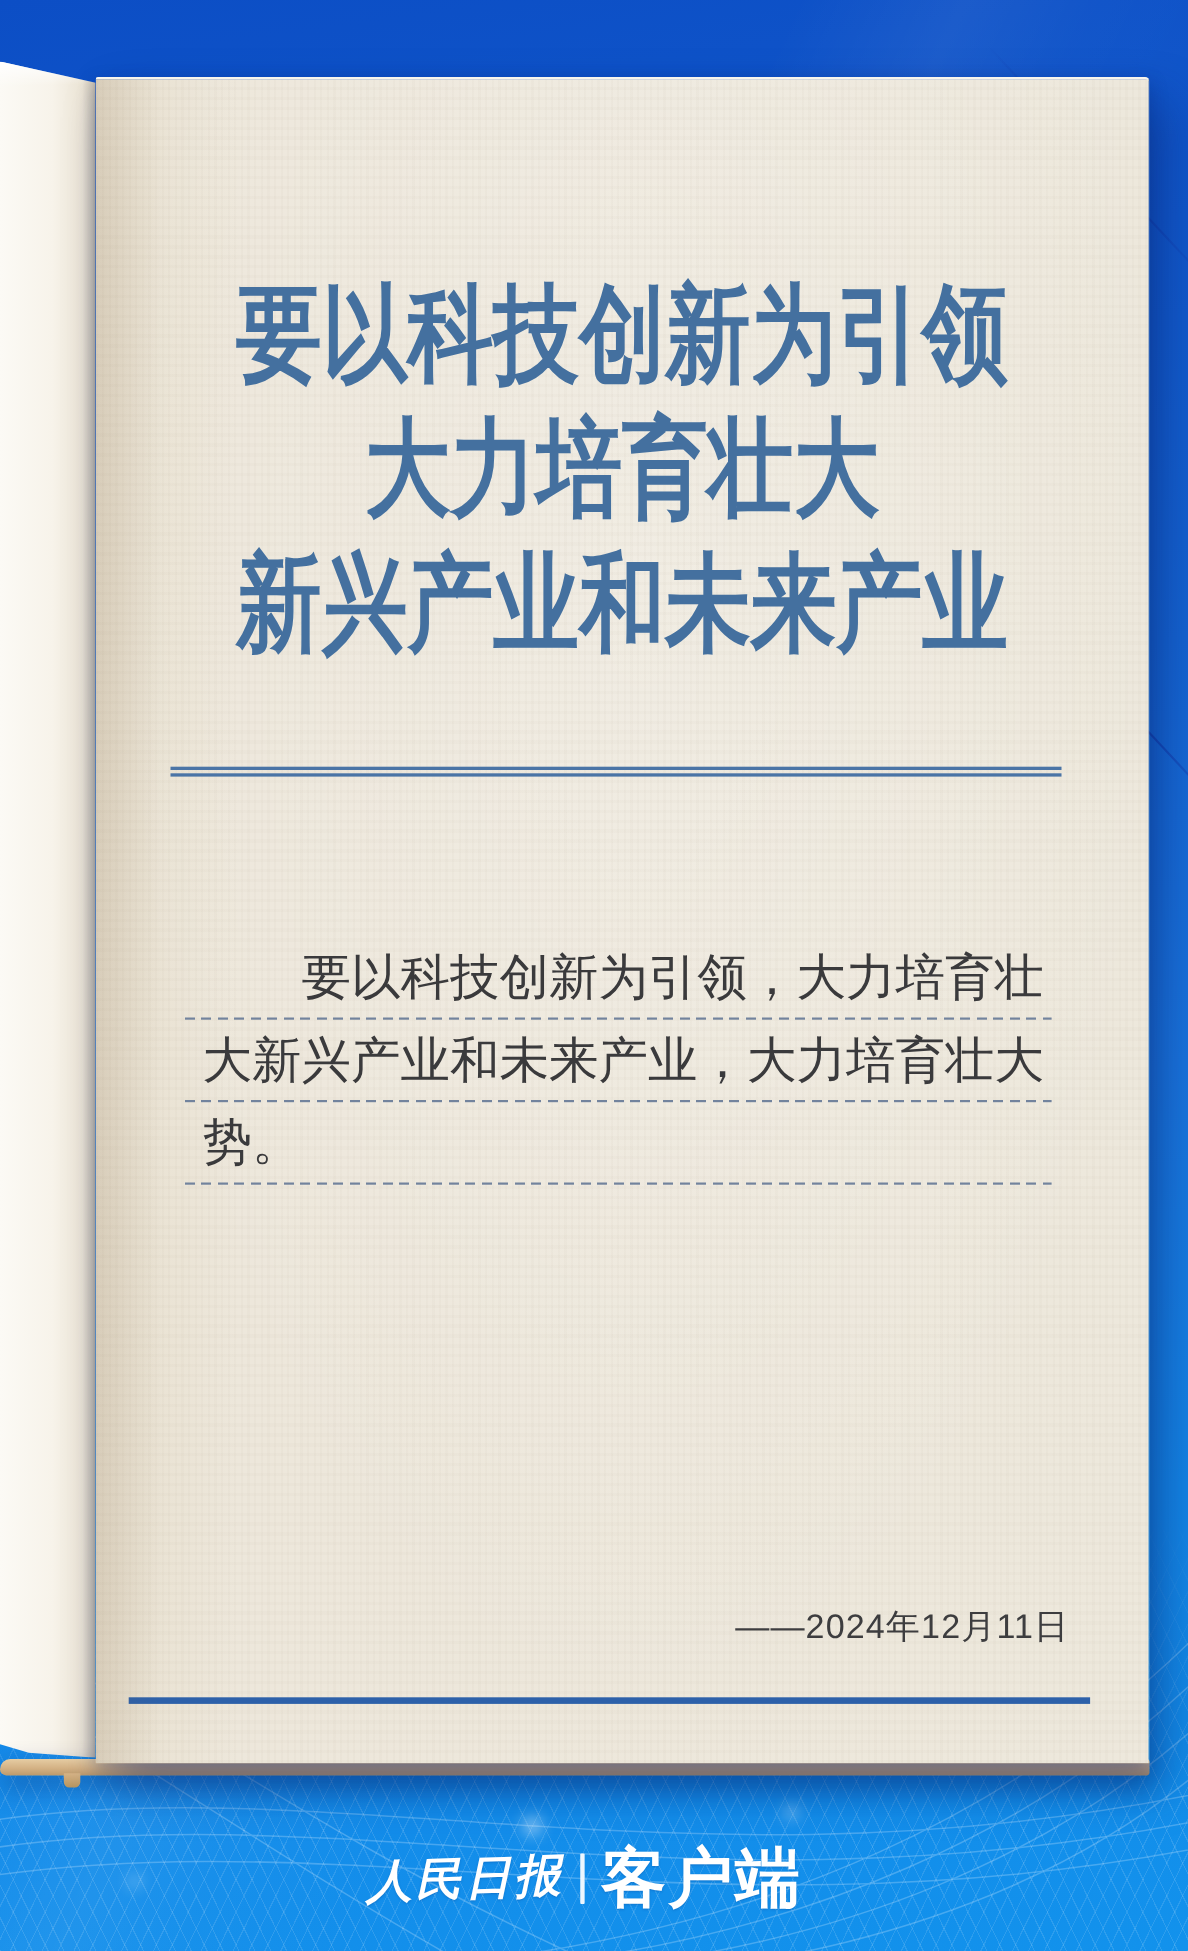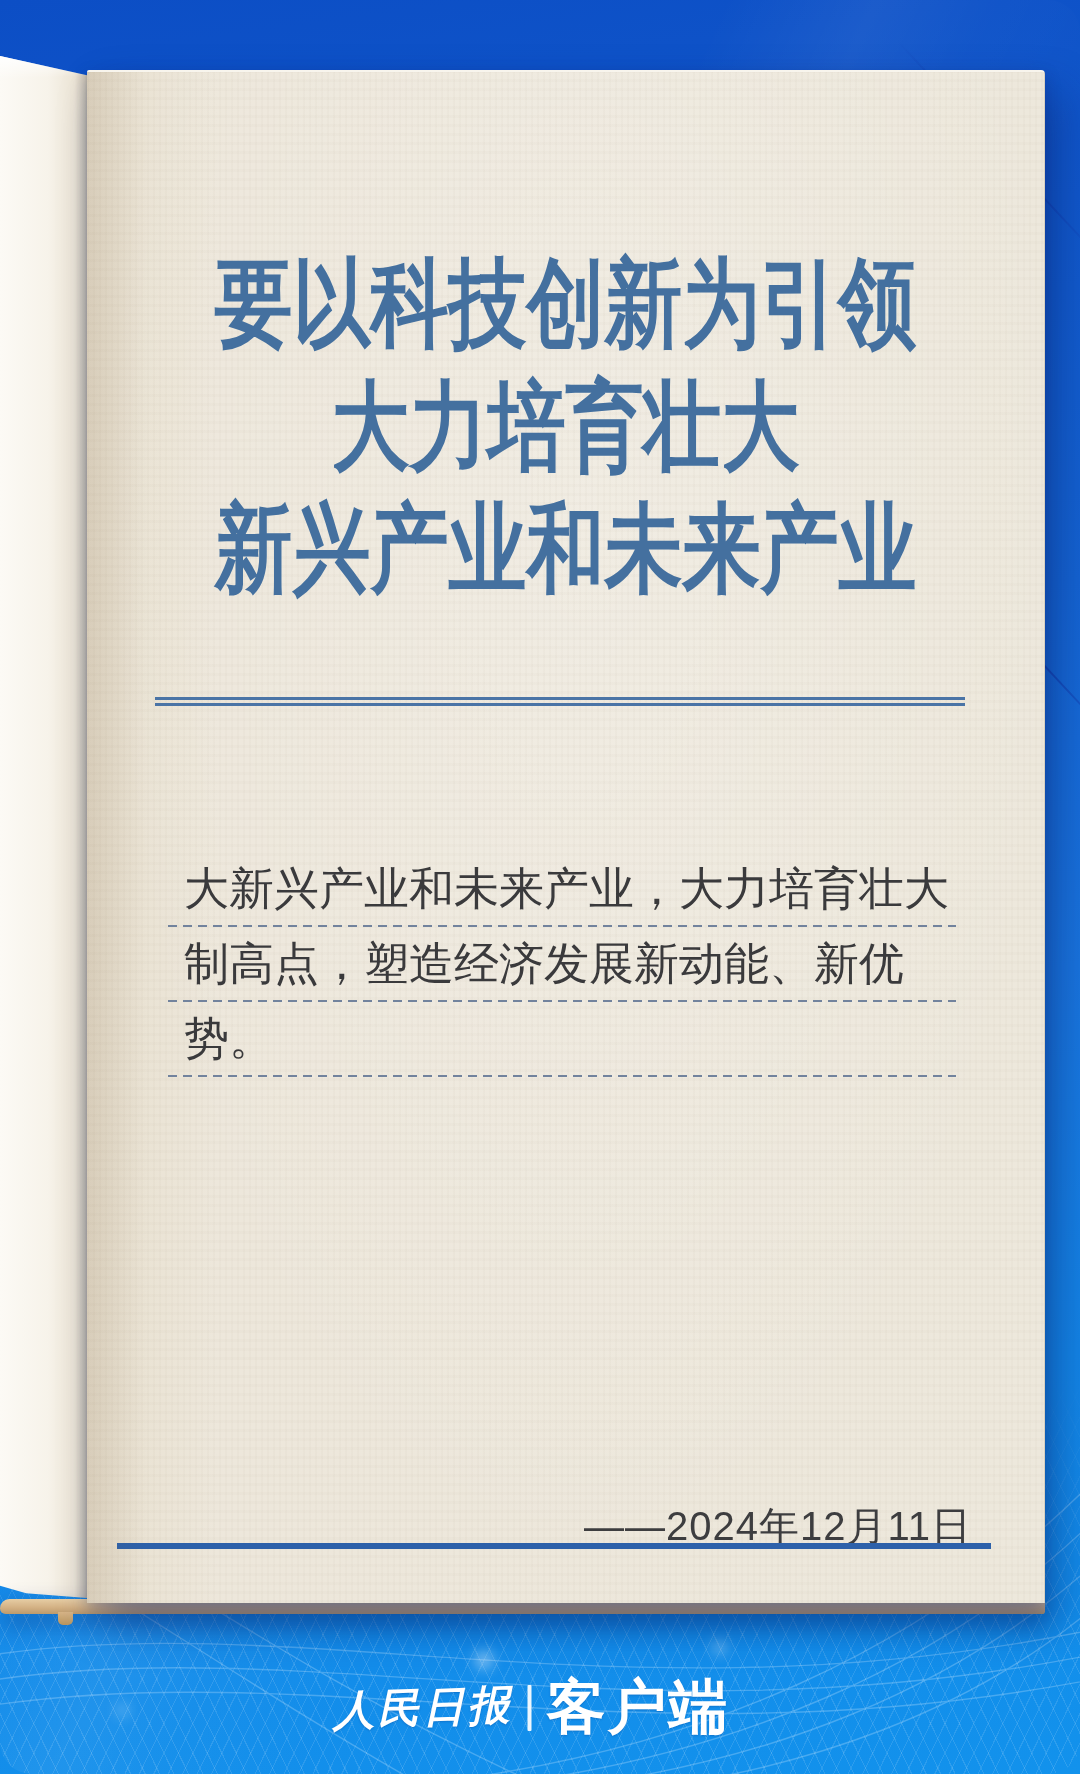--- a/index.html
+++ b/index.html
@@ -1,21 +1,21 @@
 <!DOCTYPE html>
 <html><head>
 <meta charset="utf-8">
 <style>
   html,body{margin:0;padding:0;}
   body{
     width:1080px;height:1774px;position:relative;overflow:hidden;
     font-family:"Liberation Sans","DejaVu Sans",sans-serif;
     background:linear-gradient(172deg,#0c4ec5 0%,#1158cc 18%,#1565d4 38%,#1a76e0 58%,#1487e8 78%,#1292ec 100%);
   }
-  .stage{position:absolute;inset:0;overflow:hidden;border-radius:32px;}
+  .stage{position:absolute;inset:0;overflow:hidden;}
 
   
   .light-band{position:absolute;inset:0;
     background:linear-gradient(115deg,transparent 38%,rgba(255,255,255,.06) 46%,rgba(255,255,255,.02) 52%,transparent 60%);}
   .streak{position:absolute;height:2px;background:linear-gradient(90deg,transparent,rgba(16,40,155,.55),transparent);}
   .streak.s1{width:300px;right:-70px;top:150px;transform:rotate(47deg);}
   .streak.s2{width:240px;right:-80px;top:660px;transform:rotate(47deg);}
   .mesh{position:absolute;left:0;right:0;bottom:0;height:440px;pointer-events:none;}
   .mesh::before{content:"";position:absolute;inset:0;
     background:
@@ -66,22 +66,22 @@
   .separator .ln + .ln{margin-top:3px;}
 
   .body-block{position:absolute;left:97px;top:780px;width:790px;
     font-family:"Liberation Serif","DejaVu Serif",serif;color:#3a3a3c;}
   .body-line{position:relative;height:75px;font-size:45px;line-height:75px;white-space:nowrap;}
   .body-line .dash{position:absolute;left:-16px;bottom:0;width:788px;height:2px;
     background:repeating-linear-gradient(90deg,#72839d 0 9px,transparent 9px 15px);}
   .body-line.indent{text-indent:90px;}
 
   .attribution{position:absolute;right:72px;top:1387px;text-align:right;
-    color:#3d3d3f;font-size:40px;line-height:40px;letter-spacing:1px;
-    font-family:"Liberation Sans","DejaVu Sans",sans-serif;margin-top:47px;}
+    color:#3d3d3f;font-size:31px;line-height:40px;letter-spacing:1px;
+    font-family:"Liberation Sans","DejaVu Sans",sans-serif;}
   .bottom-rule{position:absolute;left:30px;top:1471px;width:874px;height:6px;background:#2d61aa;}
 
   
   .footer-logo{position:absolute;left:531px;top:1668px;transform:translateX(-50%);
     display:flex;align-items:center;gap:15px;color:#ffffff;}
   .logo-script{font-family:"DejaVu Serif","Liberation Serif",serif;font-style:italic;font-weight:bold;
     font-size:42px;letter-spacing:3px;transform:rotate(-2deg);text-shadow:0 1px 2px rgba(0,40,120,.25);}
   .logo-divider{width:4px;height:46px;background:rgba(255,255,255,.92);border-radius:1px;}
   .logo-client{font-size:59px;font-weight:900;letter-spacing:2px;text-shadow:0 1px 2px rgba(0,40,120,.25);}
 </style>
@@ -123,26 +123,26 @@
       <div>大力培育壮大</div>
       <div>新兴产业和未来产业</div>
     </div>
 
     <div class="separator">
       <div class="ln"></div>
       <div class="ln"></div>
     </div>
 
     <div class="body-block">
-      <div class="body-line">
-        <span>大新兴产业和未来产业，大力培育壮大</span>
+      <div class="body-line indent">
+        <span>要以科技创新为引领，大力培育壮</span>
         <span class="dash"></span>
       </div>
       <div class="body-line">
-        <span>制高点，塑造经济发展新动能、新优</span>
+        <span>大新兴产业和未来产业，大力培育壮大</span>
         <span class="dash"></span>
       </div>
       <div class="body-line">
         <span>势。</span>
         <span class="dash"></span>
       </div>
     </div>
 
     <div class="attribution">
       <div>——2024年12月11日</div>

